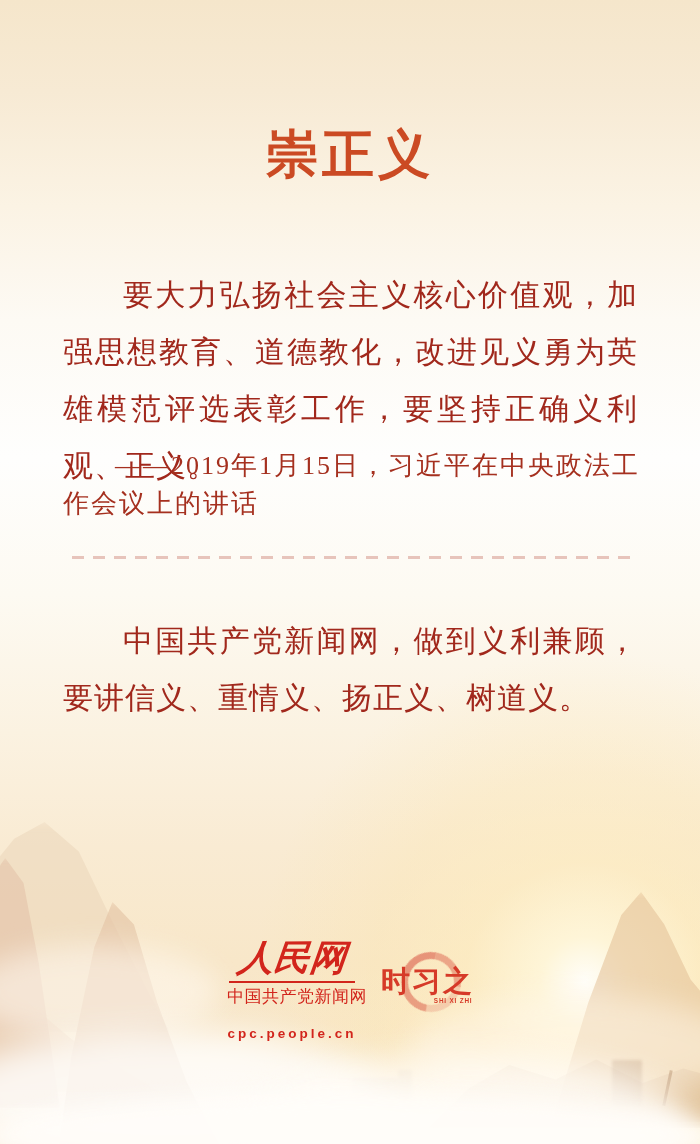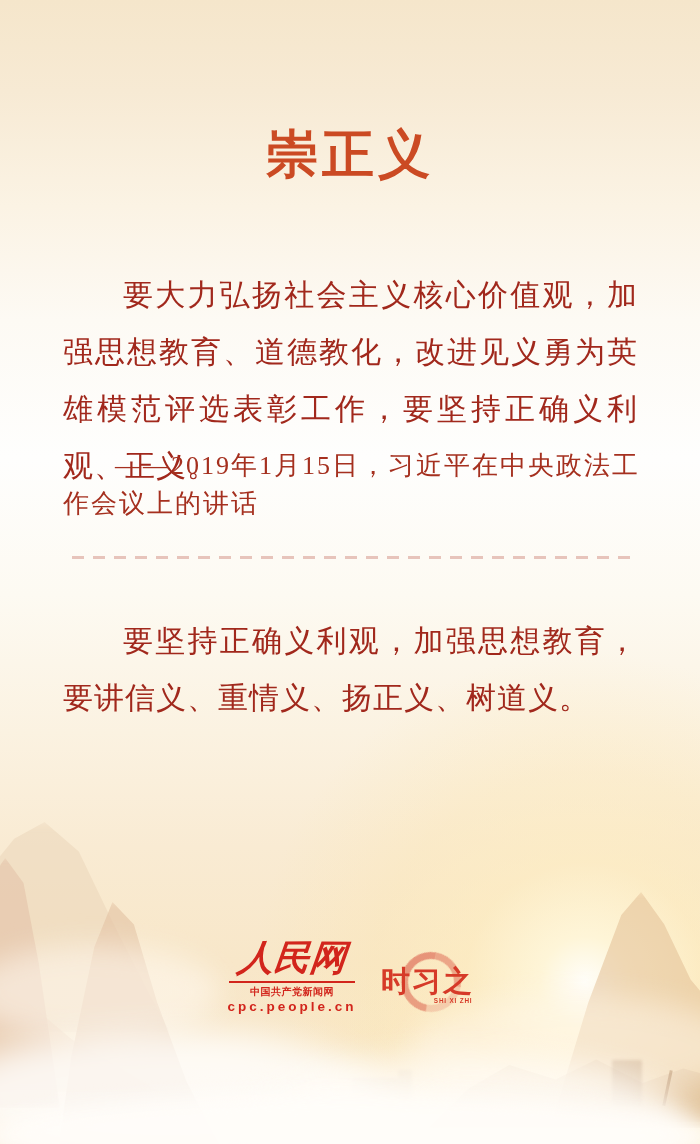--- a/index.html
+++ b/index.html
@@ -77,22 +77,22 @@
     position:absolute;left:0;top:940px;width:100%;
     display:flex;justify-content:center;align-items:flex-start;gap:16px;
   }
   .people-logo{width:130px;text-align:center;color:#d2251c;}
   .people-script{
     font-family:"Liberation Serif","DejaVu Serif",serif;
     font-size:36px;font-weight:bold;font-style:italic;line-height:1.05;
     transform:skewX(-6deg);color:#d2251c;
   }
   .people-rule{height:2px;background:#d2251c;margin:3px 2px 2px 2px;}
-  .people-name{font-size:10px;font-weight:700;white-space:nowrap;letter-spacing:0.5px;}
-  .people-url{font-size:13.5px;font-weight:bold;letter-spacing:3px;white-space:nowrap;}
+  .people-name{font-size:17px;font-weight:400;white-space:nowrap;letter-spacing:0.5px;}
+  .people-url{font-size:13.5px;font-weight:bold;letter-spacing:3px;white-space:nowrap;margin-top:18px;}
   .sxz{position:relative;width:100px;height:80px;margin-top:6px;}
   .sxz-ring{
     position:absolute;left:28px;top:6px;width:46px;height:46px;border-radius:50%;
     border:7px solid;
     border-color:rgba(219,92,72,0.6) rgba(213,70,52,0.42) rgba(228,124,102,0.28) rgba(216,84,62,0.5);
     transform:rotate(-35deg);filter:blur(0.6px);
   }
   .sxz-text{
     position:absolute;left:8px;top:16px;white-space:nowrap;
     font-size:29px;font-weight:900;letter-spacing:2px;color:#d63a28;
@@ -125,21 +125,21 @@
   <div class="layer mist mist-b"></div>
   <div class="layer mist mist-e"></div>
 
   <div class="page-title">崇正义</div>
 
   <div class="quote q1">要大力弘扬社会主义核心价值观，加强思想教育、道德教化，改进见义勇为英雄模范评选表彰工作，要坚持正确义利观、正义。</div>
   <div class="attr a1">——2019年1月15日，习近平在中央政法工作会议上的讲话</div>
 
   <div class="divider"></div>
 
-  <div class="quote q2">要坚持正确义利观，加强思想教育，要讲信义、重情义、扬正义、树道义。</div>
+  <div class="quote q2">中国共产党新闻网，做到义利兼顾，要讲信义、重情义、扬正义、树道义。</div>
 
   <div class="footer">
     <div class="people-logo">
       <div class="people-script">人民网</div>
       <div class="people-rule"></div>
       <div class="people-name">中国共产党新闻网</div>
       <div class="people-url">cpc.people.cn</div>
     </div>
     <div class="sxz">
       <div class="sxz-ring"></div>

